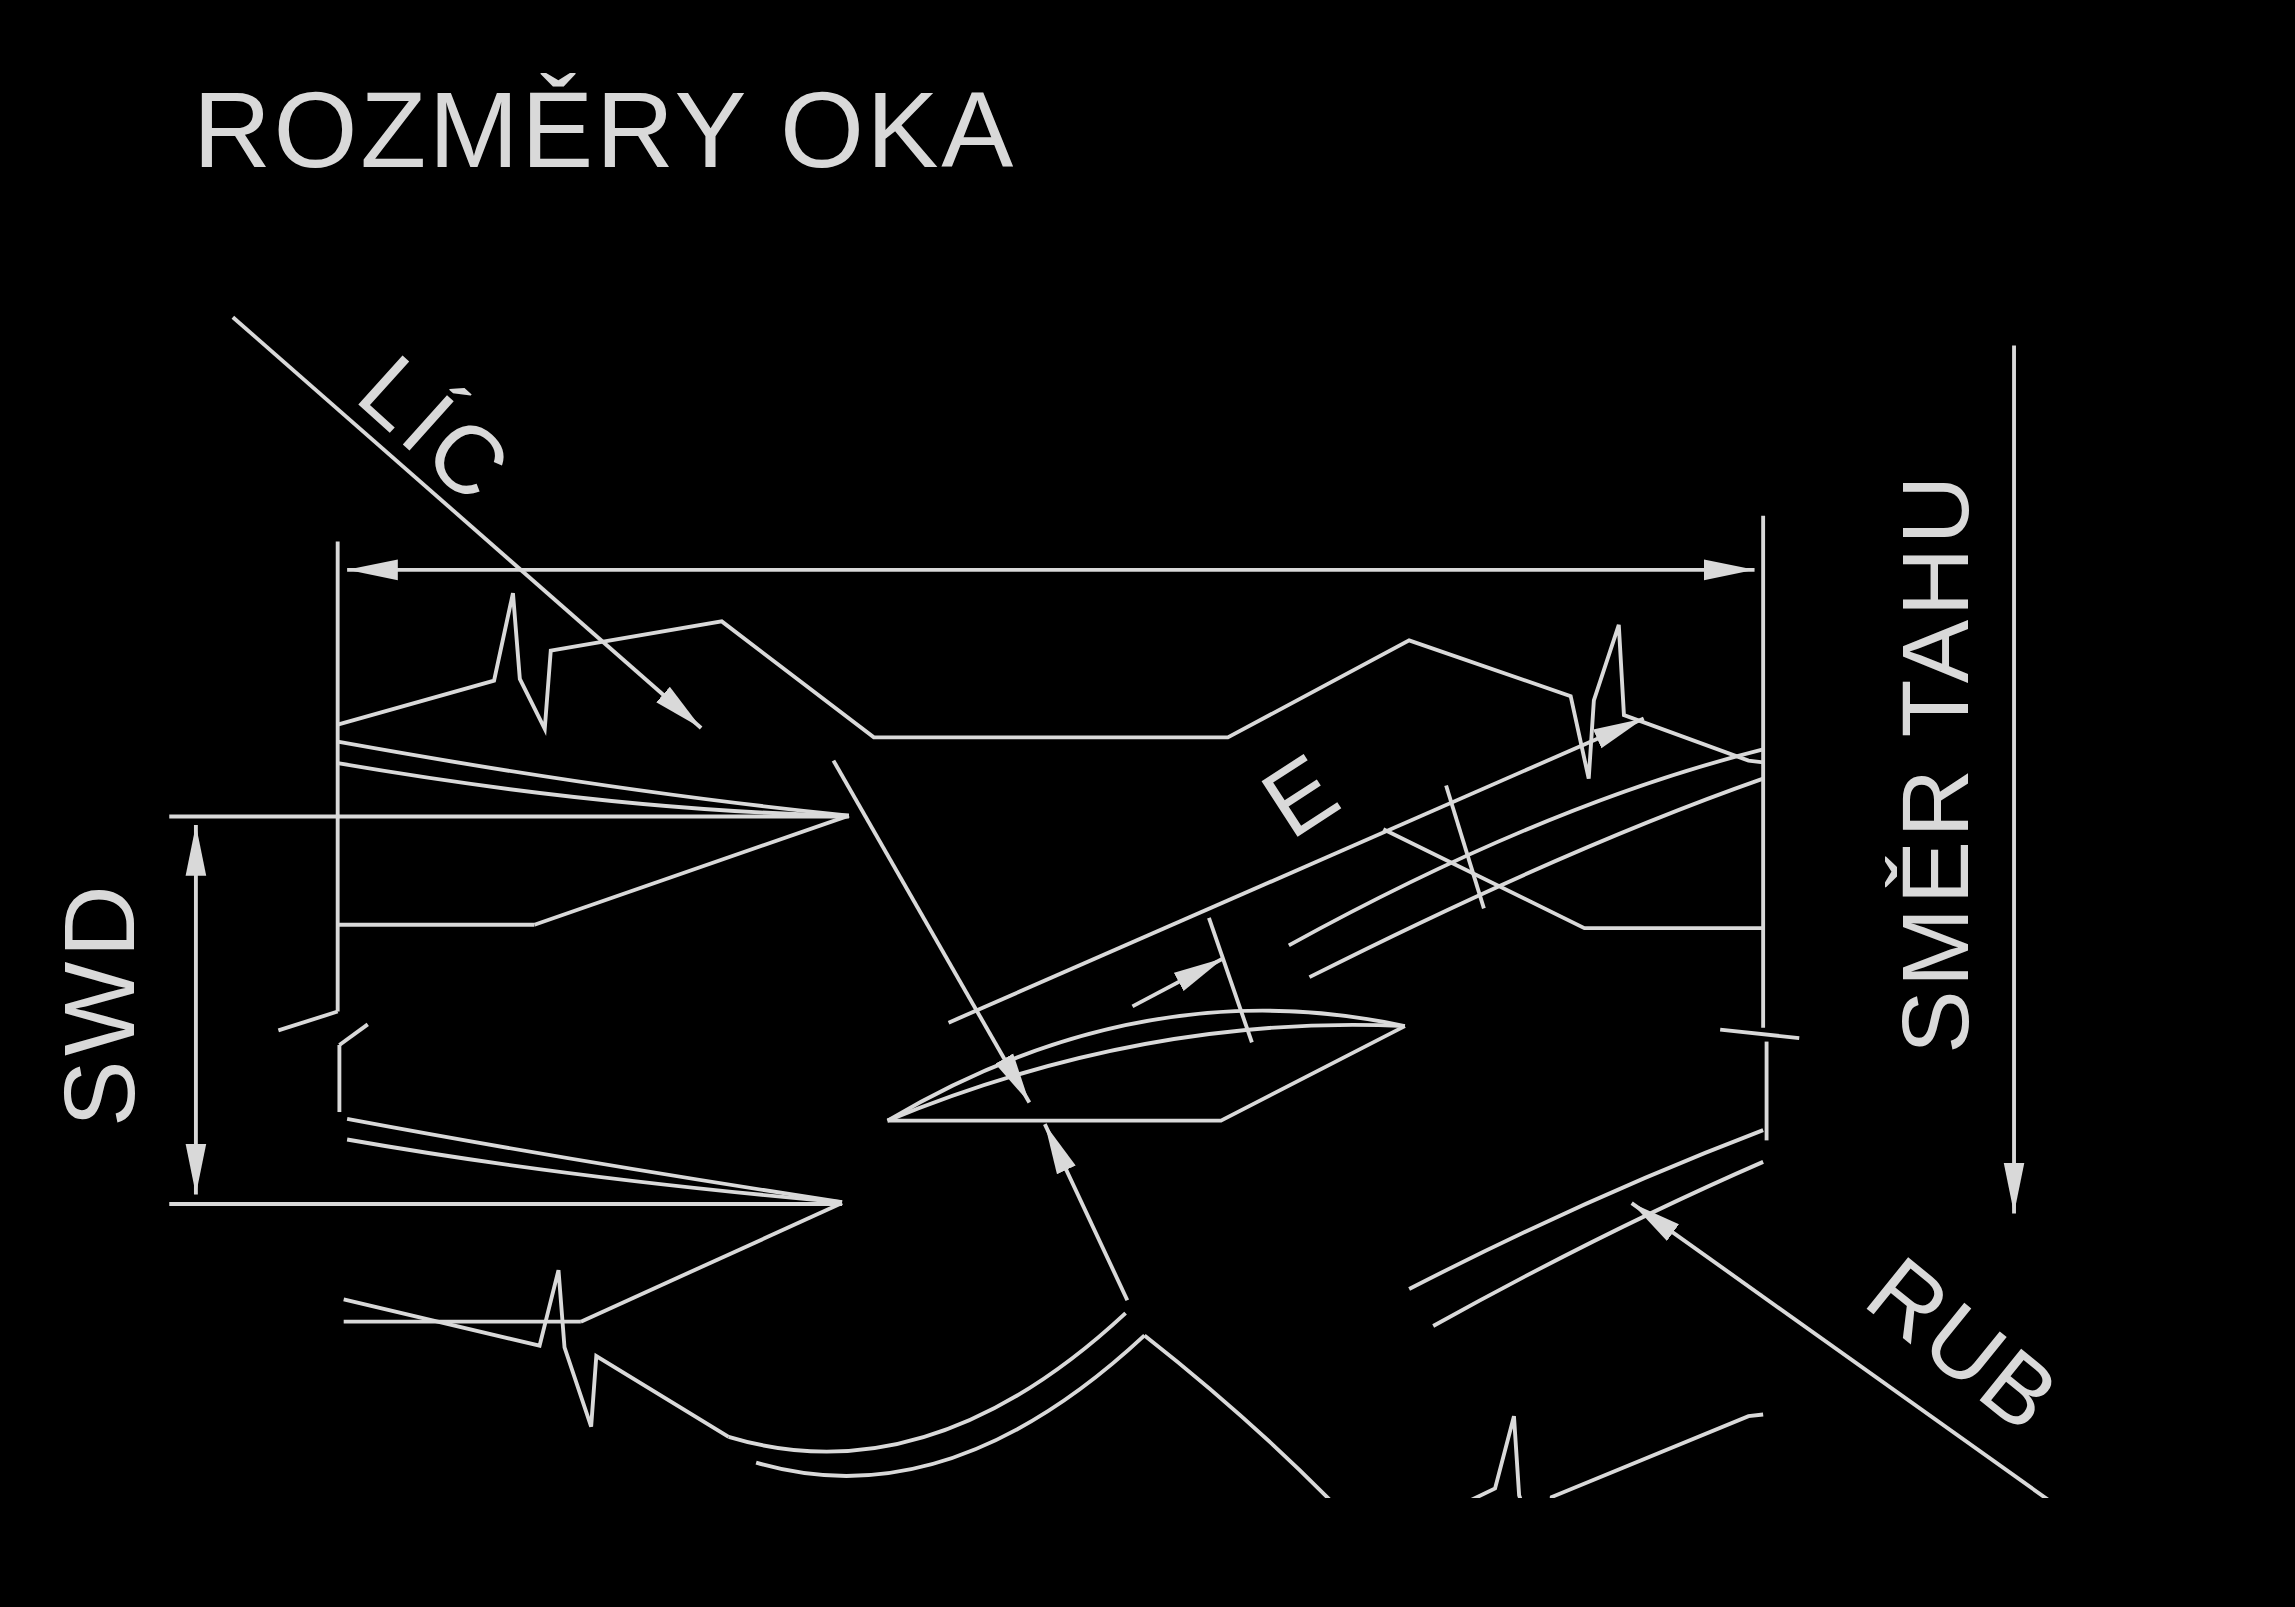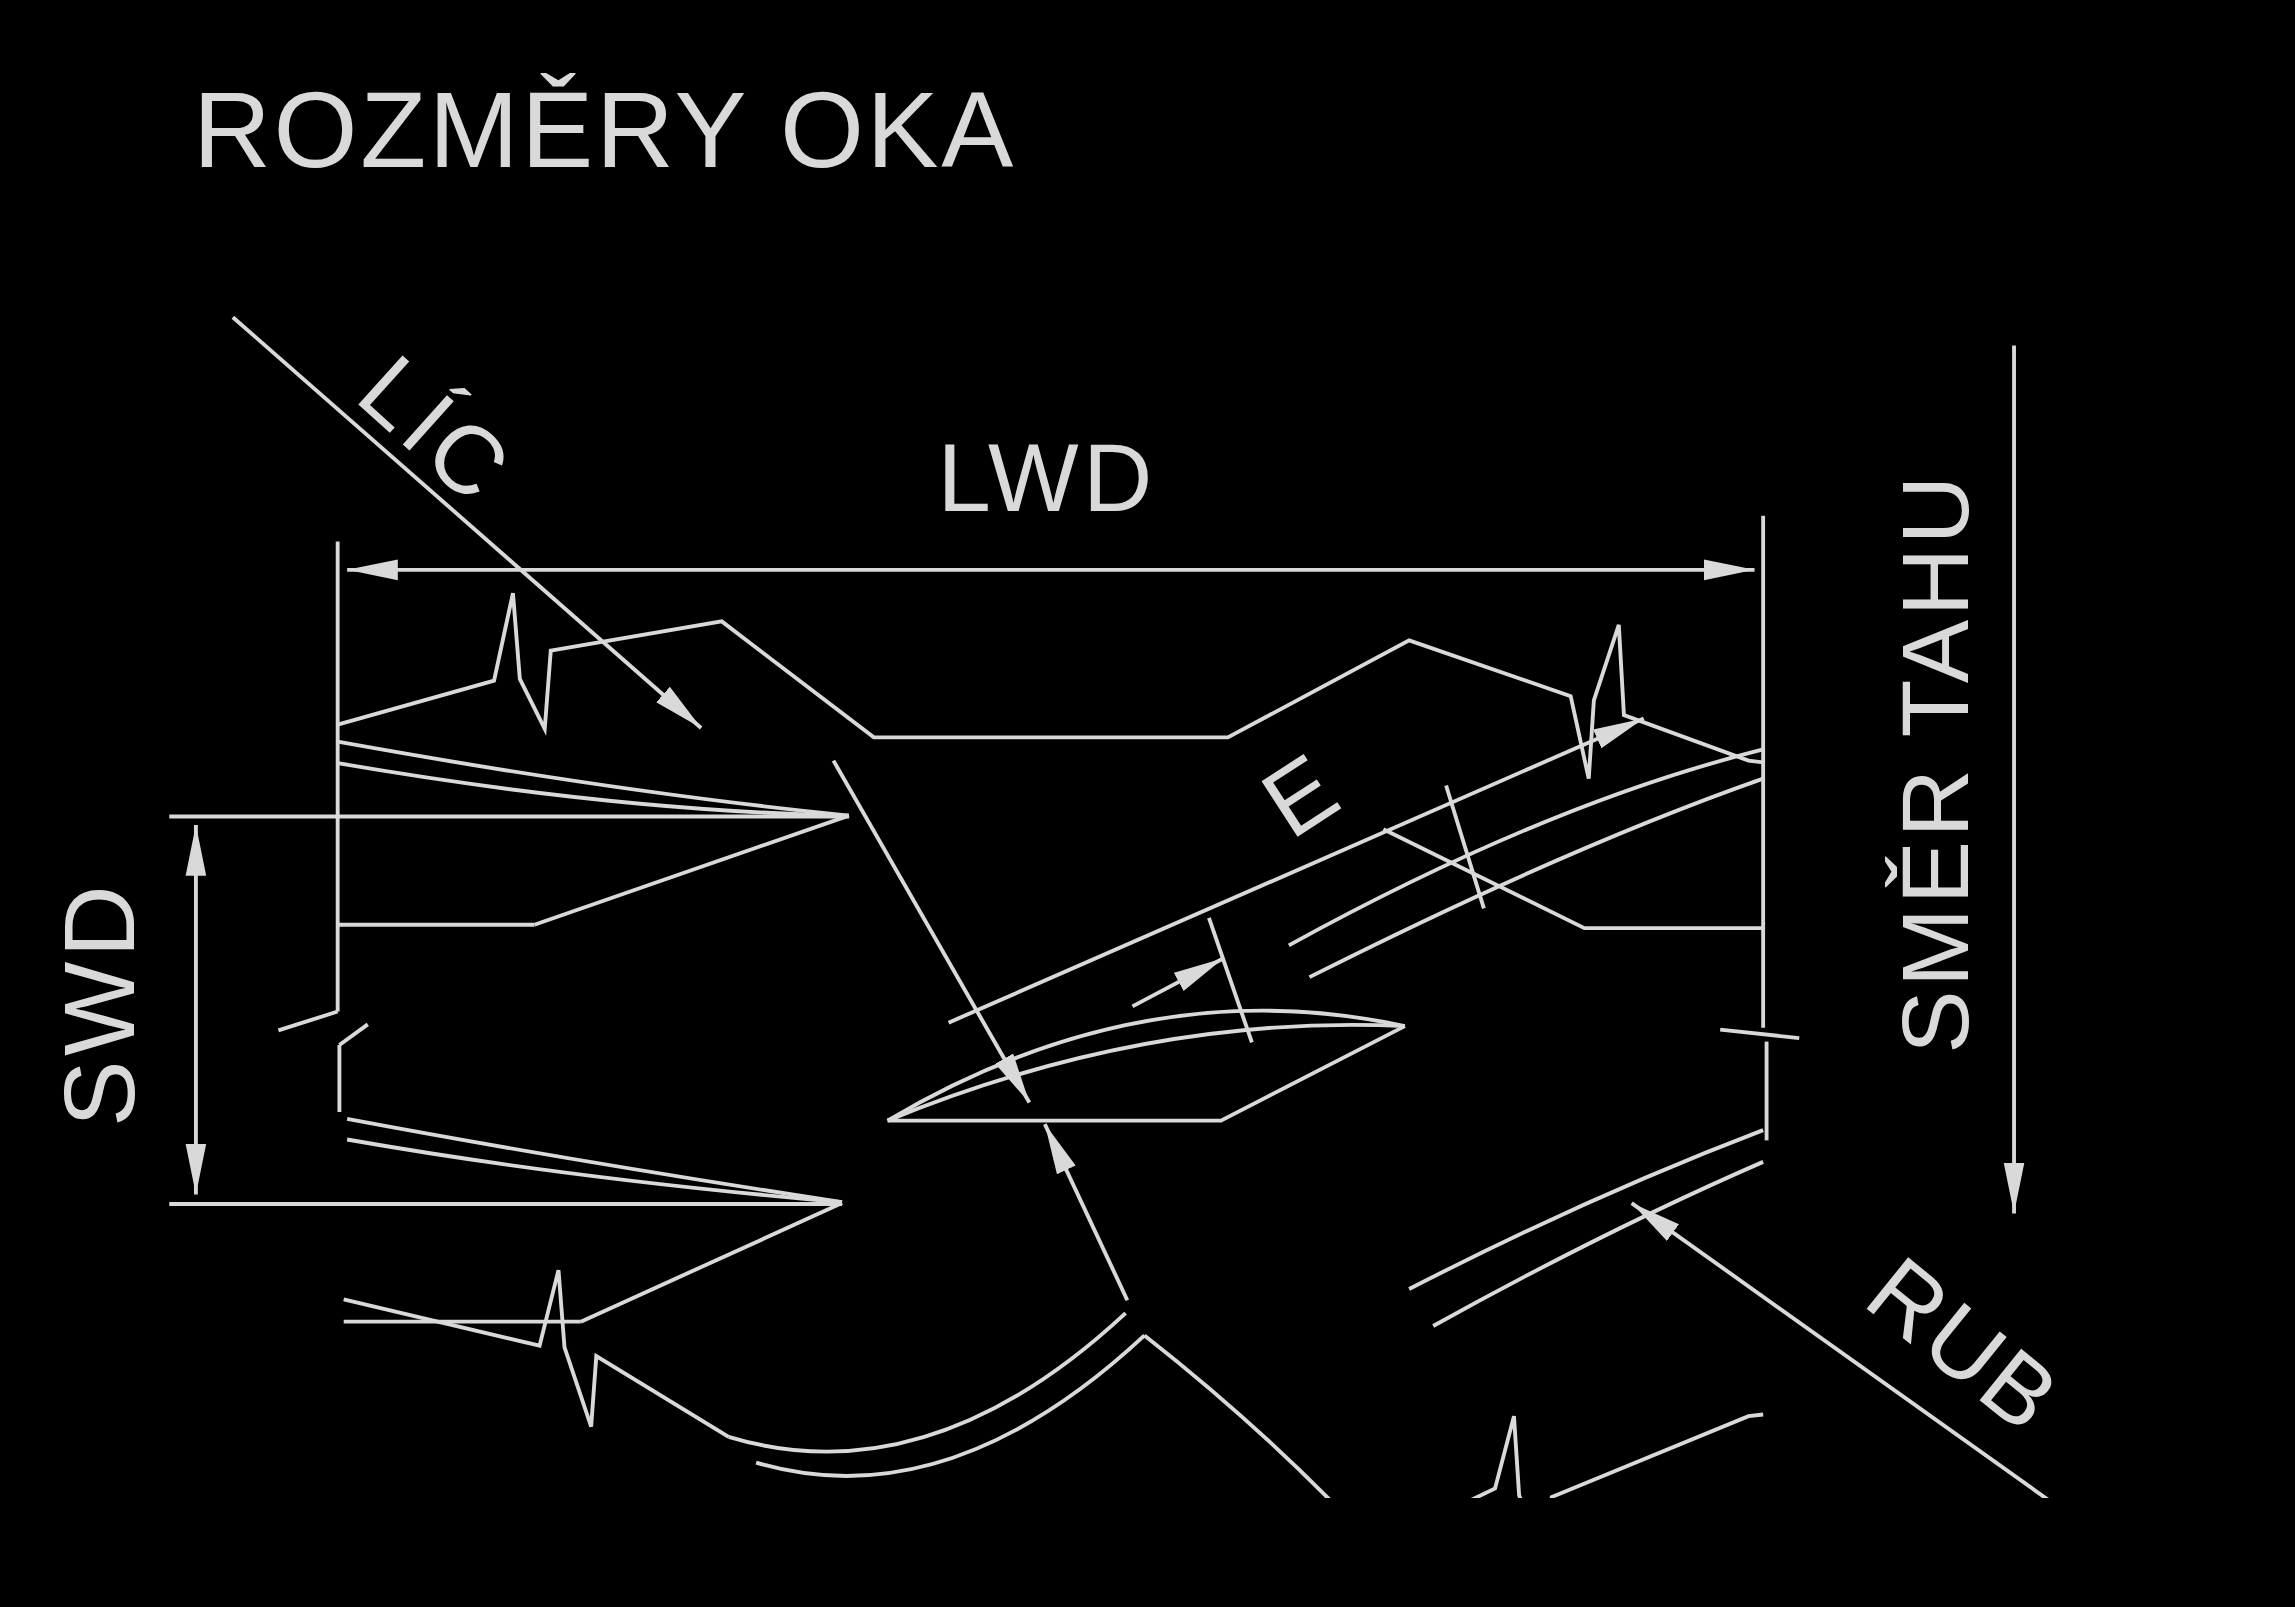--- a/index.html
+++ b/index.html
@@ -130,21 +130,20 @@
         <path d="M2344 402 L2344 1412" marker-end="url(#arrow)"></path>
       </g>
 
     </g>
   </svg>
 
   <div class="lbl" id="title-label">ROZMĚRY OKA</div>
 
   <div class="lbl" id="lic-label">LÍC</div>
 
-  <div class="lbl" id="lwd-label">LWD</div>
 
   <div class="lbl" id="swd-label">SWD</div>
 
   <div class="lbl" id="e-label">E</div>
 
   <div class="lbl" id="smer-label">SMĚR TAHU</div>
 
   <div class="lbl" id="rub-label">RUB</div>
 
 </div>

